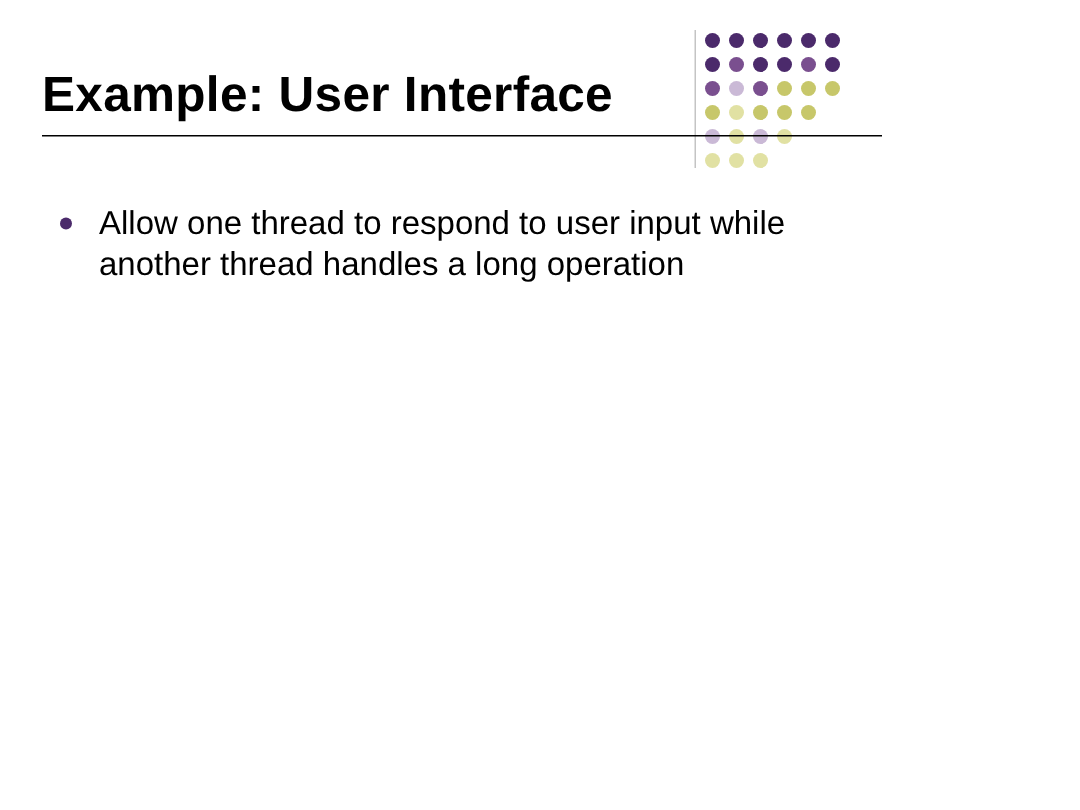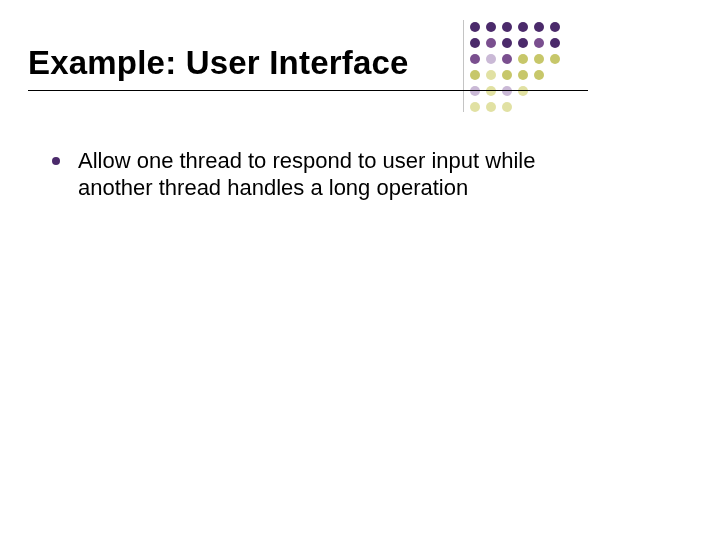--- a/index.html
+++ b/index.html
@@ -38,21 +38,21 @@
     width: 560px;
   }
   .body {
     position: absolute;
     left: 36px;
     top: 136px;
     width: 560px;
   }
   ul.bullets {
     list-style: none;
-    margin: 12px;
+    margin: 0;
     padding: 0;
   }
   ul.bullets > li {
     position: relative;
     padding-left: 30px;
     font-size: 22px;
     line-height: 1.22;
     margin-bottom: 4px;
   }
   ul.bullets > li::before {

